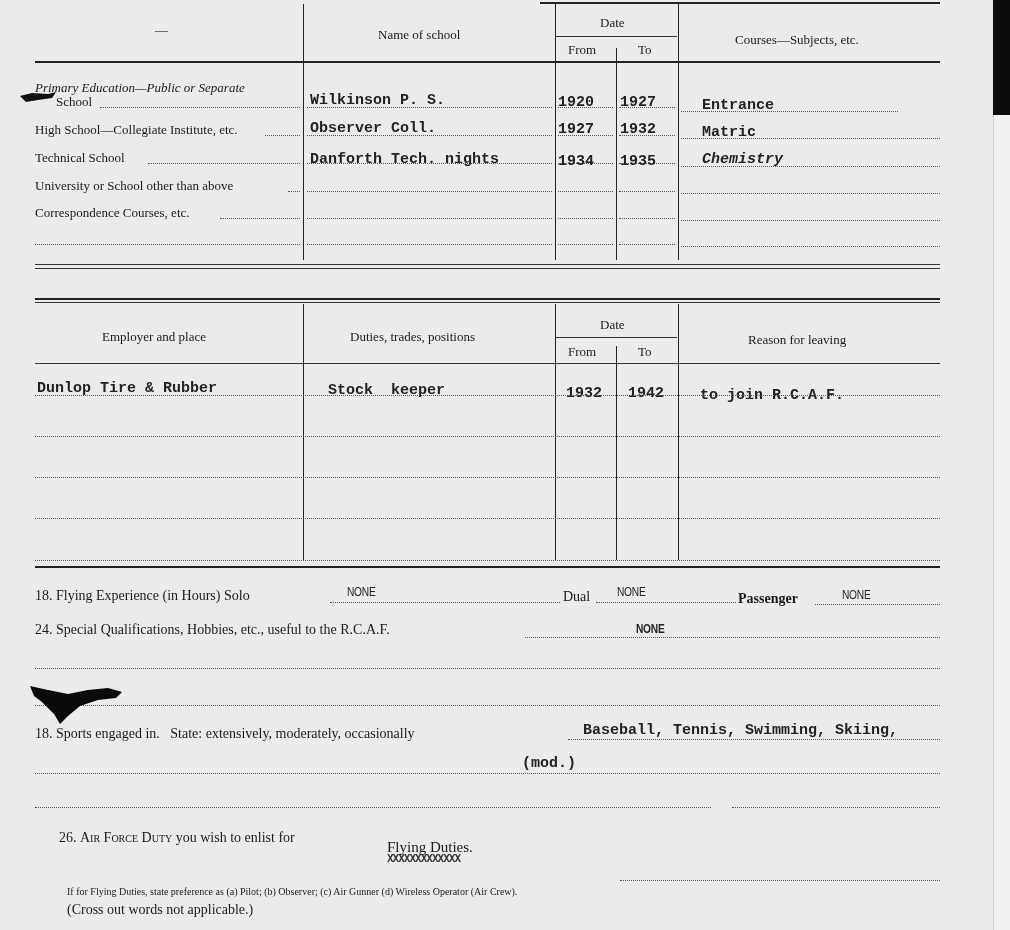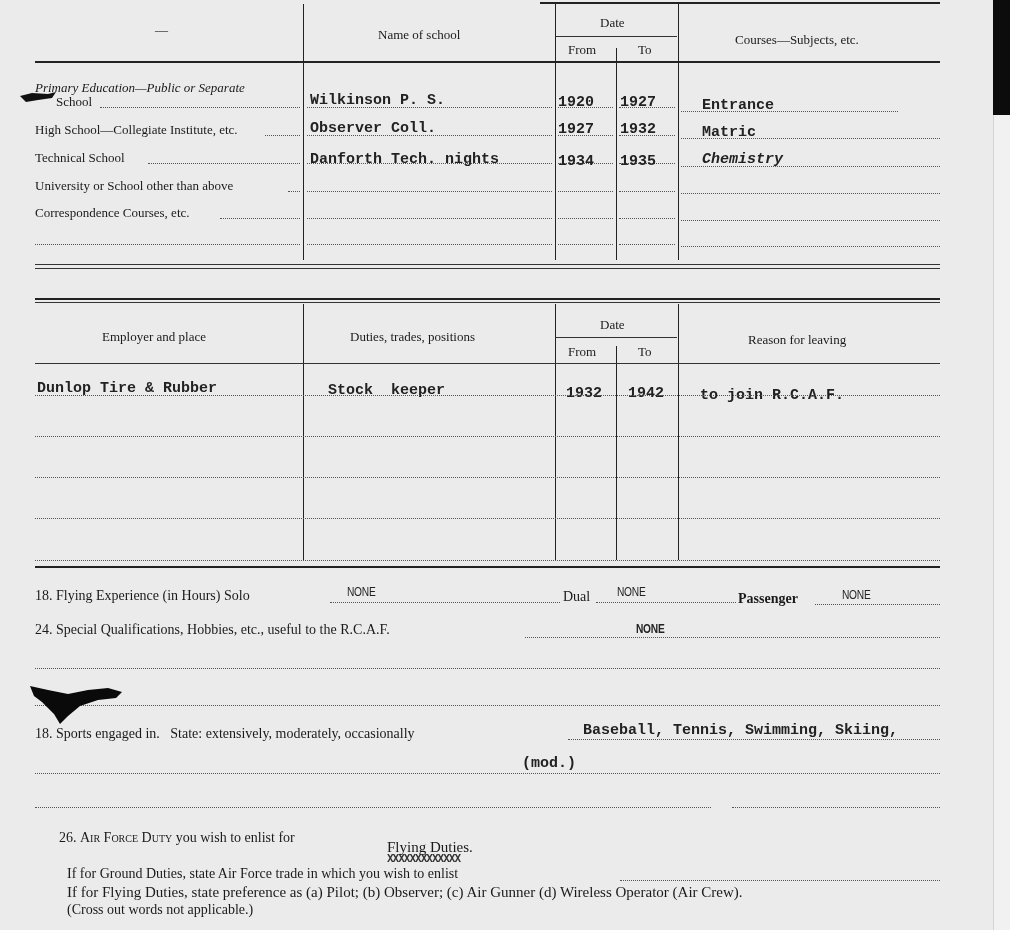--- a/index.html
+++ b/index.html
@@ -170,17 +170,16 @@
   <div class="dline" style="left:732px;top:807px;width:208px;"></div>
 
   <div class="txt" style="left:35px;top:830px;font-size:14px;line-height:16px;margin-left:24px;">
     <span>26.</span>
     <span class="sc">Air Force Duty</span>
     <span>you wish to enlist for</span>
   </div>
   <div class="strike" style="left:387px;top:852px;">XXXXXXXXXXXXX</div>
   <div class="txt" style="left:387px;top:839px;font-size:15px;line-height:17px;">Flying Duties.</div>
 
-  <div class="txt" style="left:67px;top:866px;font-size:14px;line-height:16px;">If for Ground Duties, state Air Force trade in which you wish to enlist</div>
   <div class="dline" style="left:620px;top:880px;width:320px;"></div>
-  <div class="txt" style="left:67px;top:884px;font-size:15px;line-height:16px;text-align:right;">If for Flying Duties, state preference as (a)  Pilot;  (b) Observer; (c) Air Gunner (d) Wireless Operator (Air Crew).</div>
+  <div class="txt" style="left:67px;top:884px;font-size:10px;line-height:16px;text-align:right;">If for Flying Duties, state preference as (a)  Pilot;  (b) Observer; (c) Air Gunner (d) Wireless Operator (Air Crew).</div>
   <div class="txt" style="left:67px;top:902px;font-size:14px;line-height:16px;">(Cross out words not applicable.)</div>
 </div>
 
 </body></html>

